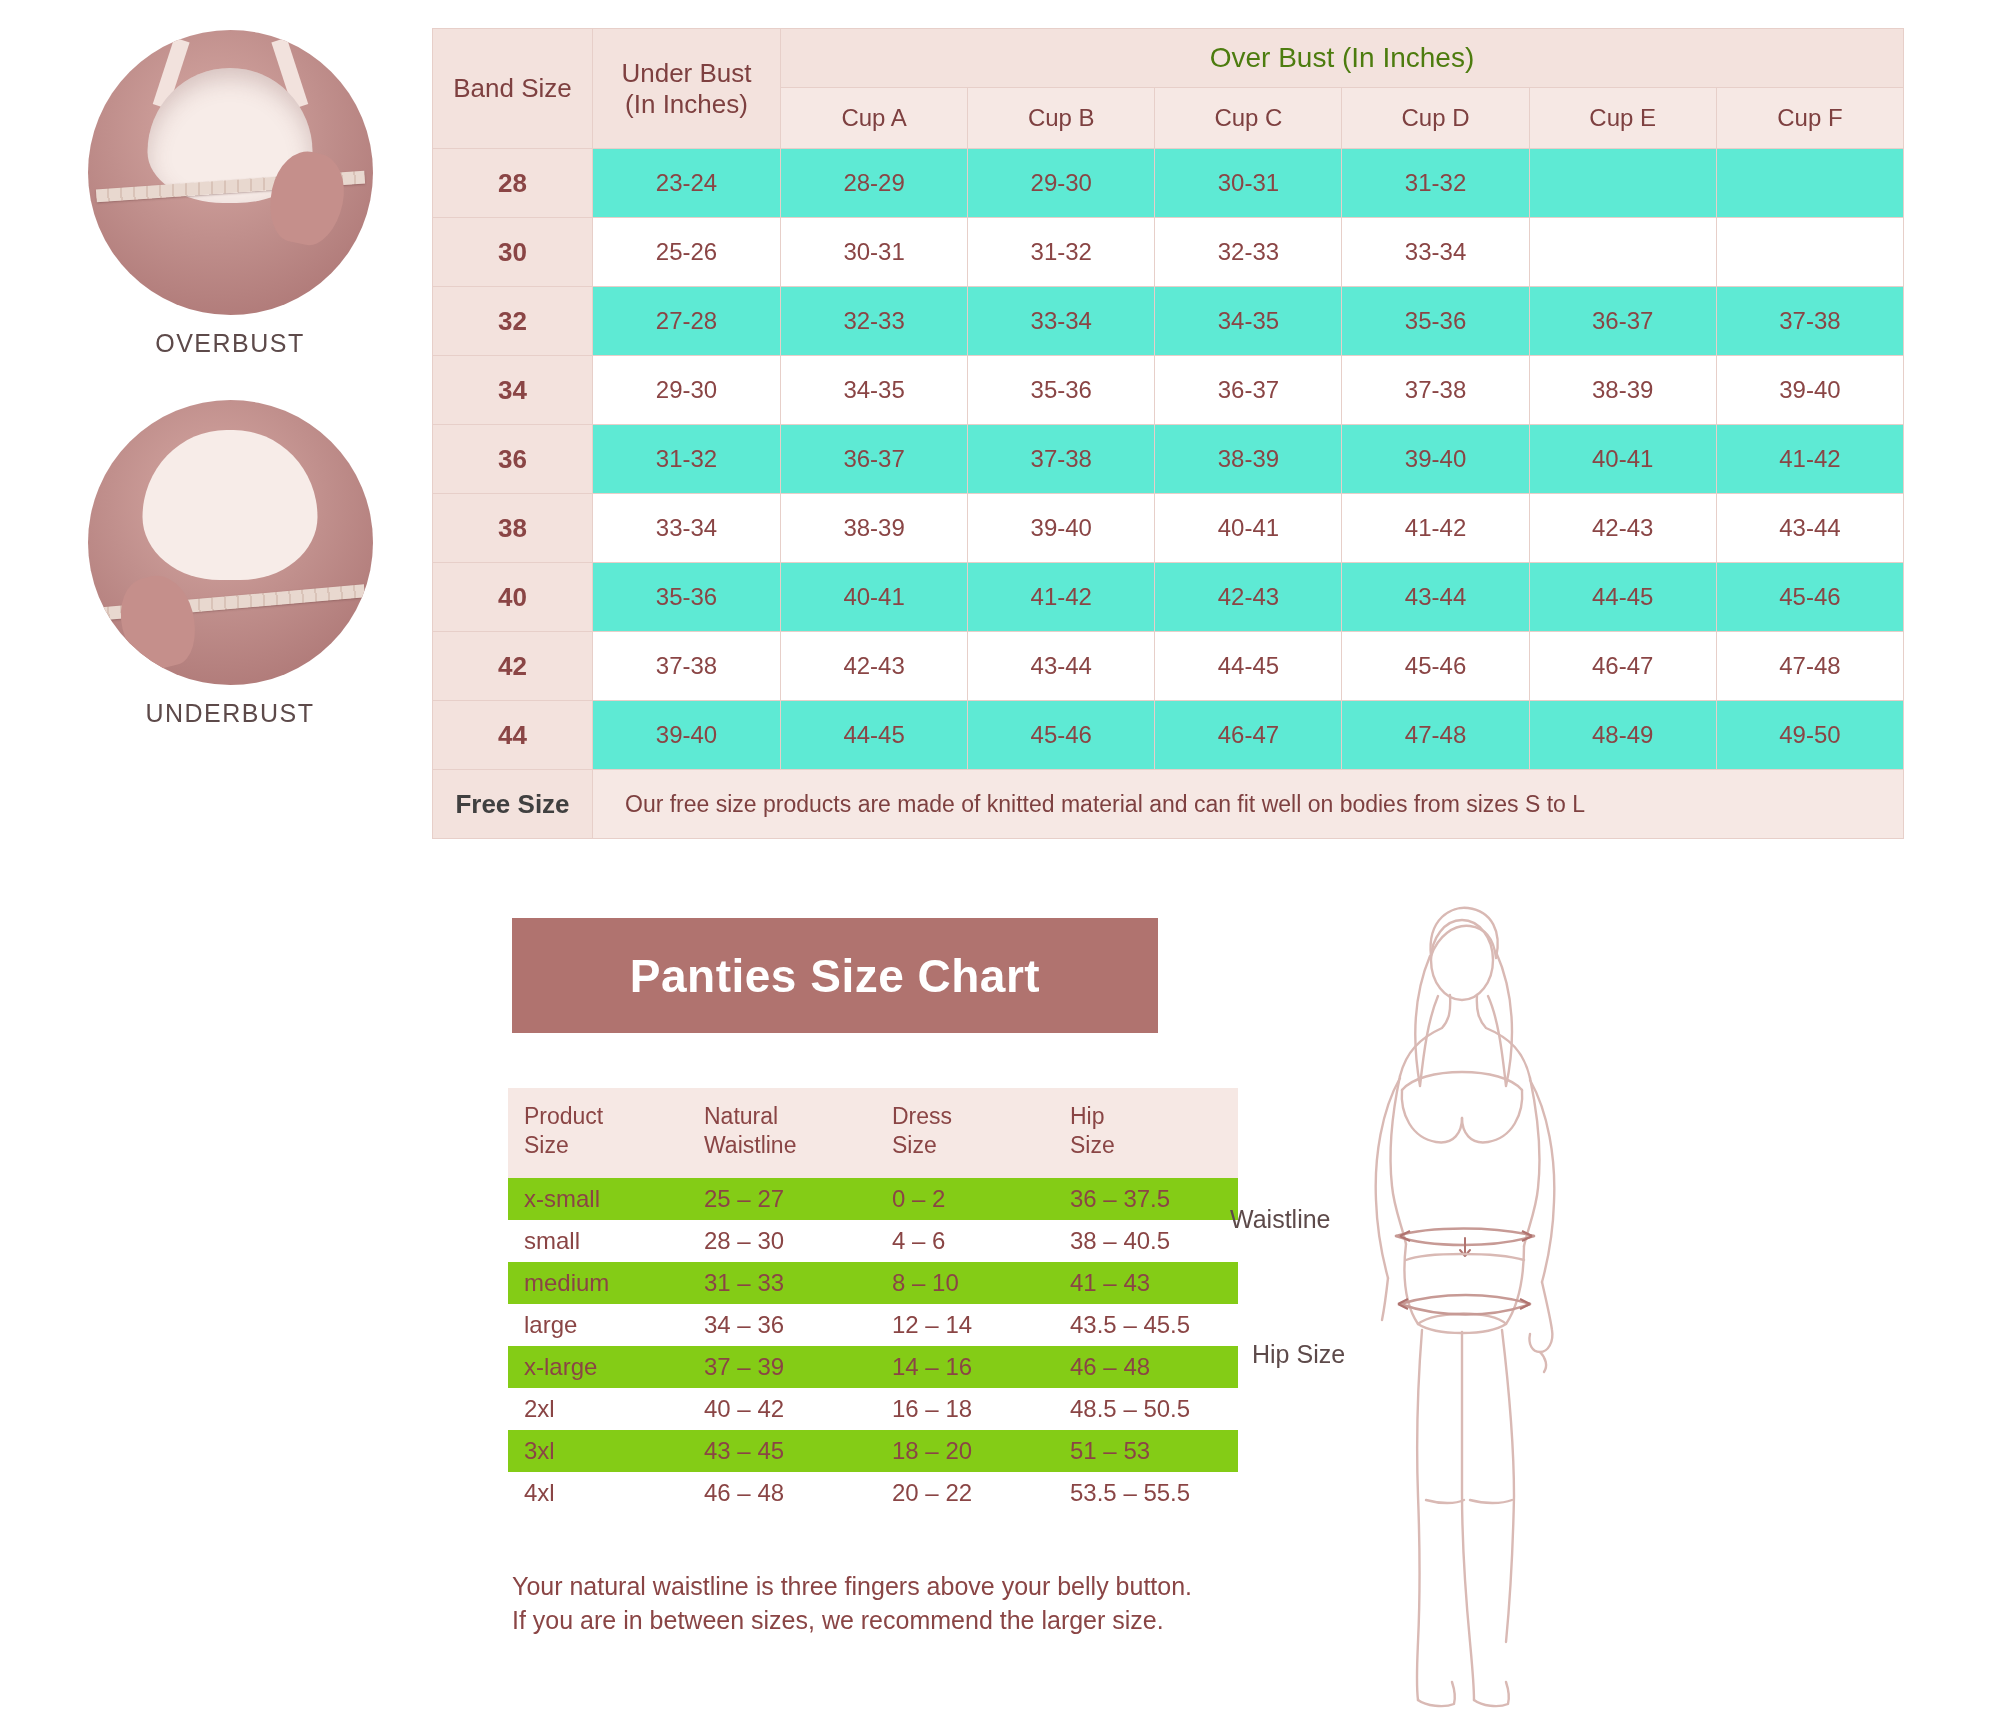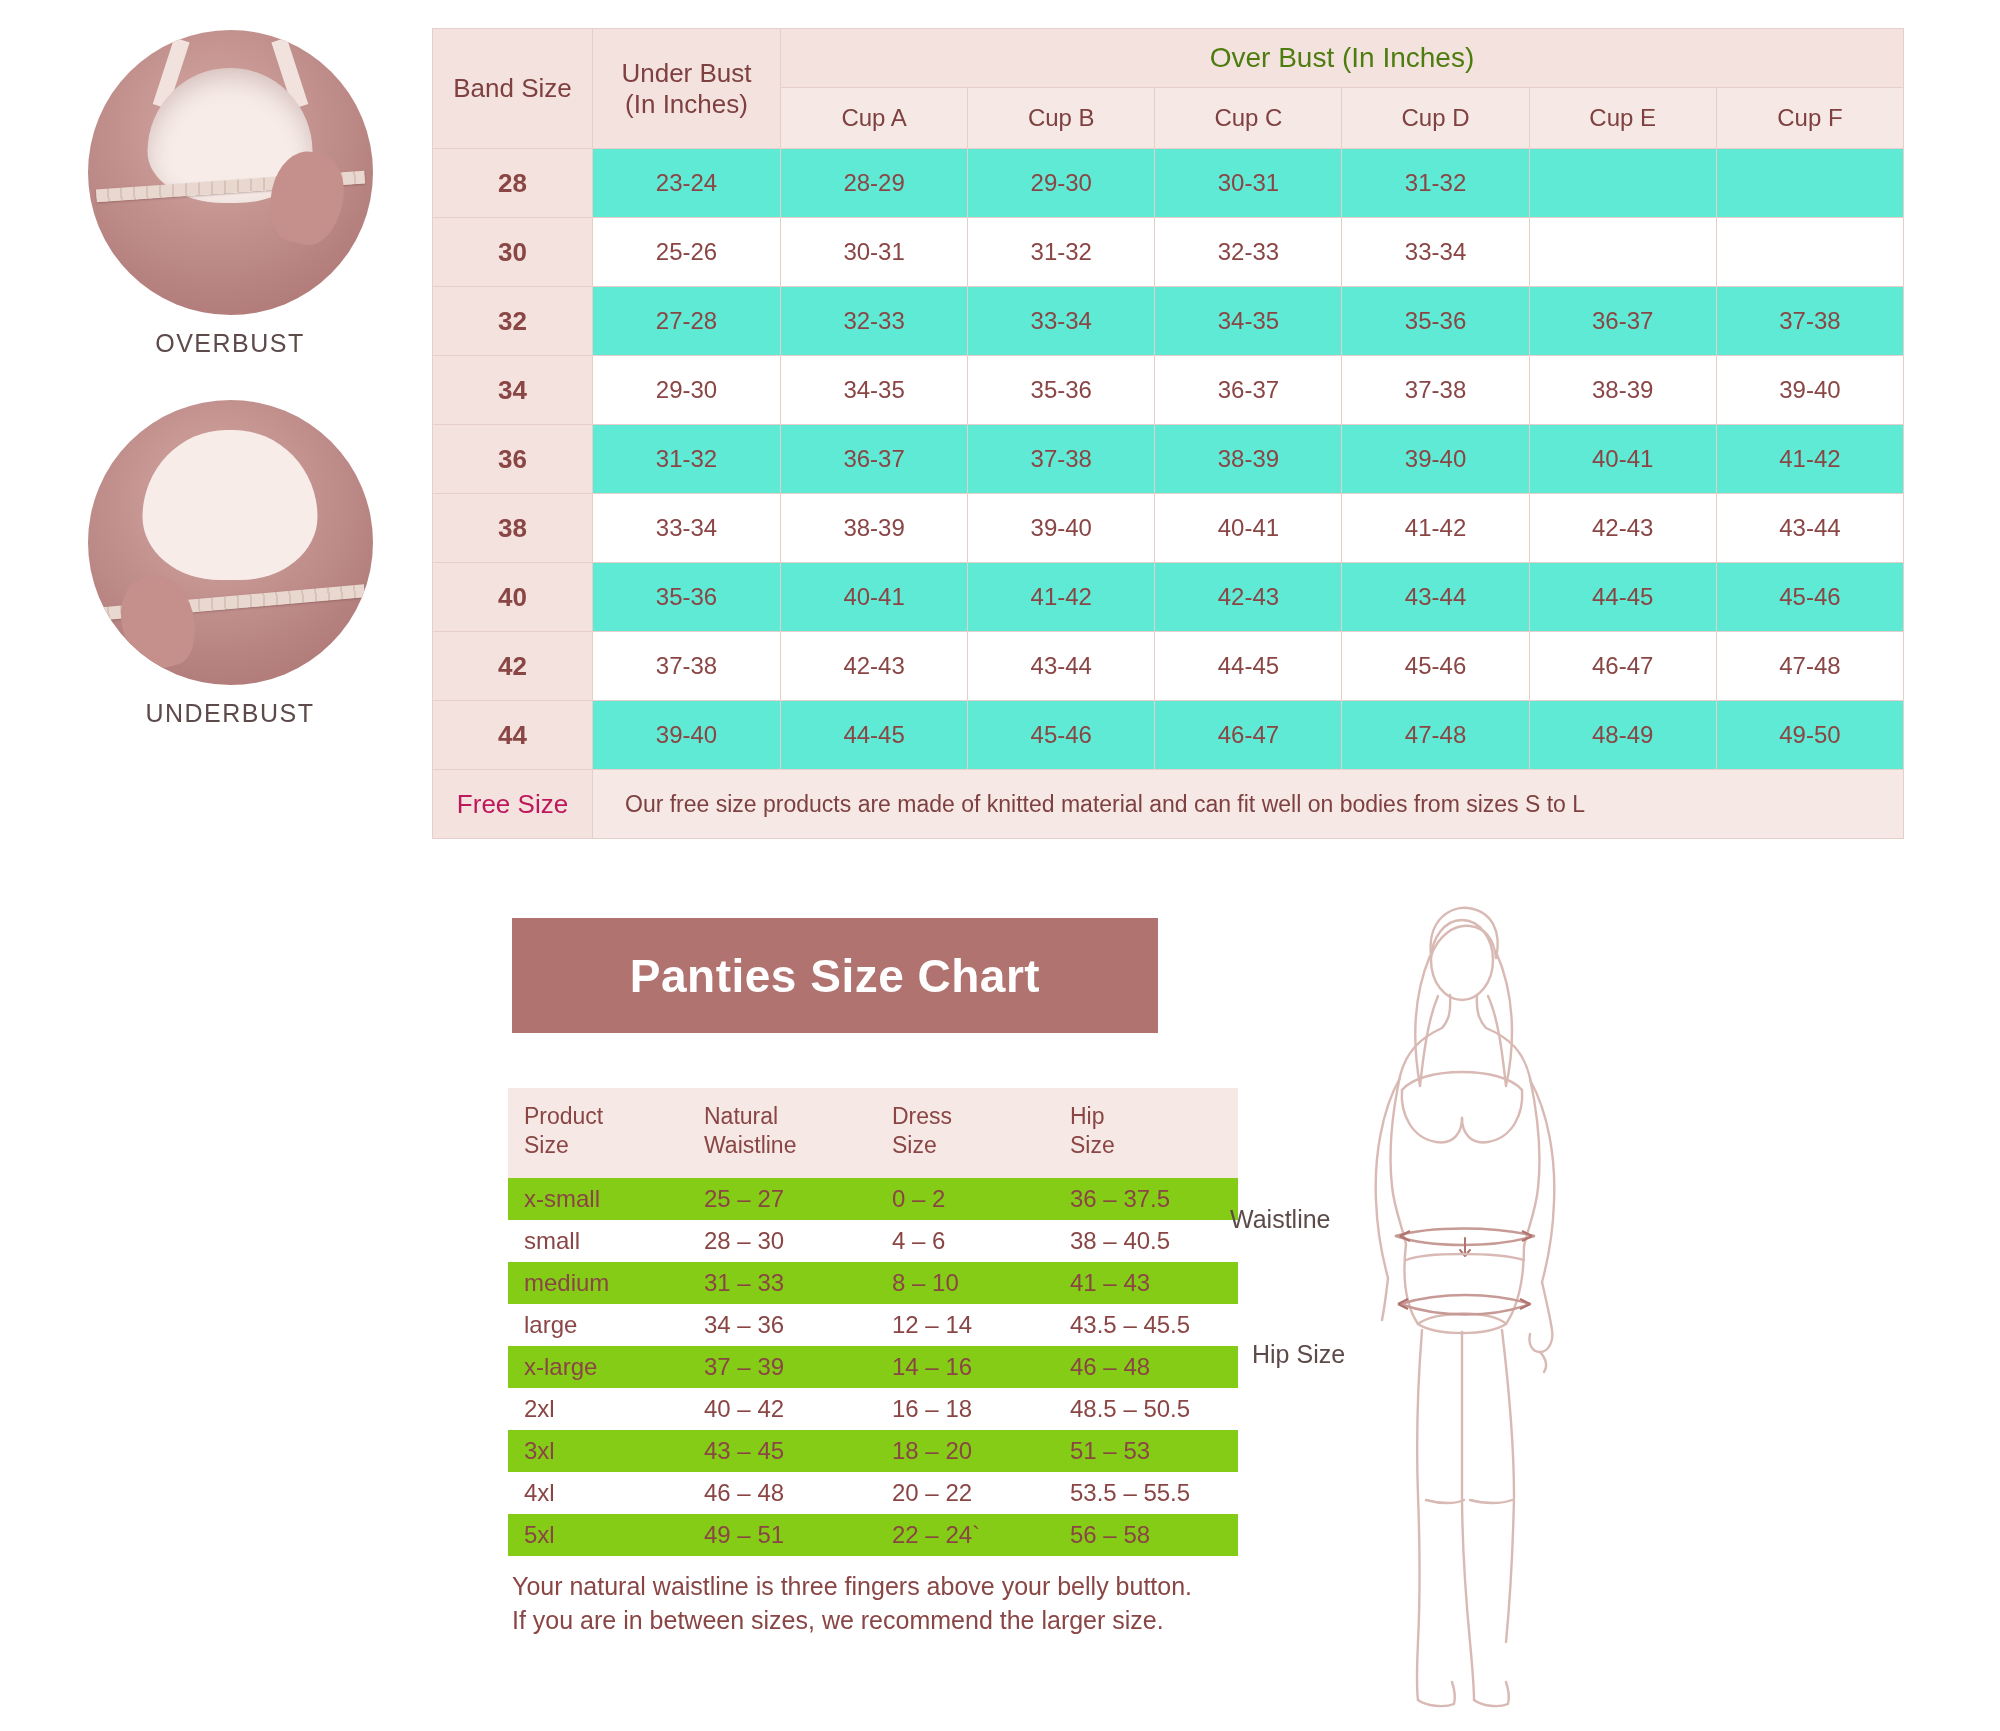--- a/index.html
+++ b/index.html
@@ -133,22 +133,22 @@
   table.bra td.band {
     background: #f3e2dd;
     font-size: 26px;
     font-weight: bold;
   }
   table.bra tr.odd td.data { background: #5eead4; }
   table.bra tr.even td.data { background: #ffffff; }
   table.bra td.free-label {
     background: #f3e2dd;
     font-size: 26px;
-    font-weight: normal;
-    color: #be185d;
+    font-weight: bold;
+    color: #404040;
   }
   table.bra td.free-text {
     background: #f6e8e4;
     text-align: left;
     font-size: 23px;
     color: #7e4040;
     padding: 0 32px;
   }
   .col-band { width: 160px; }
   .col-under { width: 188px; }
@@ -456,26 +456,20 @@
       <td>43 – 45</td>
       <td>18 – 20</td>
       <td>51 – 53</td>
     </tr>
     <tr class="even">
       <td>4xl</td>
       <td>46 – 48</td>
       <td>20 – 22</td>
       <td>53.5 – 55.5</td>
     </tr>
-    <tr class="odd">
-      <td>5xl</td>
-      <td>49 – 51</td>
-      <td>22 – 24`</td>
-      <td>56 – 58</td>
-    </tr>
   </tbody>
 </table>
 
 <div class="panties-note">Your natural waistline is three fingers above your belly button. If you are in between sizes, we recommend the larger size.</div>
 
 <div class="figure-wrap">
   <div class="fig-label waistline">Waistline</div>
   <div class="fig-label hip">Hip Size</div>
 
   <svg width="560" height="820" viewBox="0 0 560 820">

